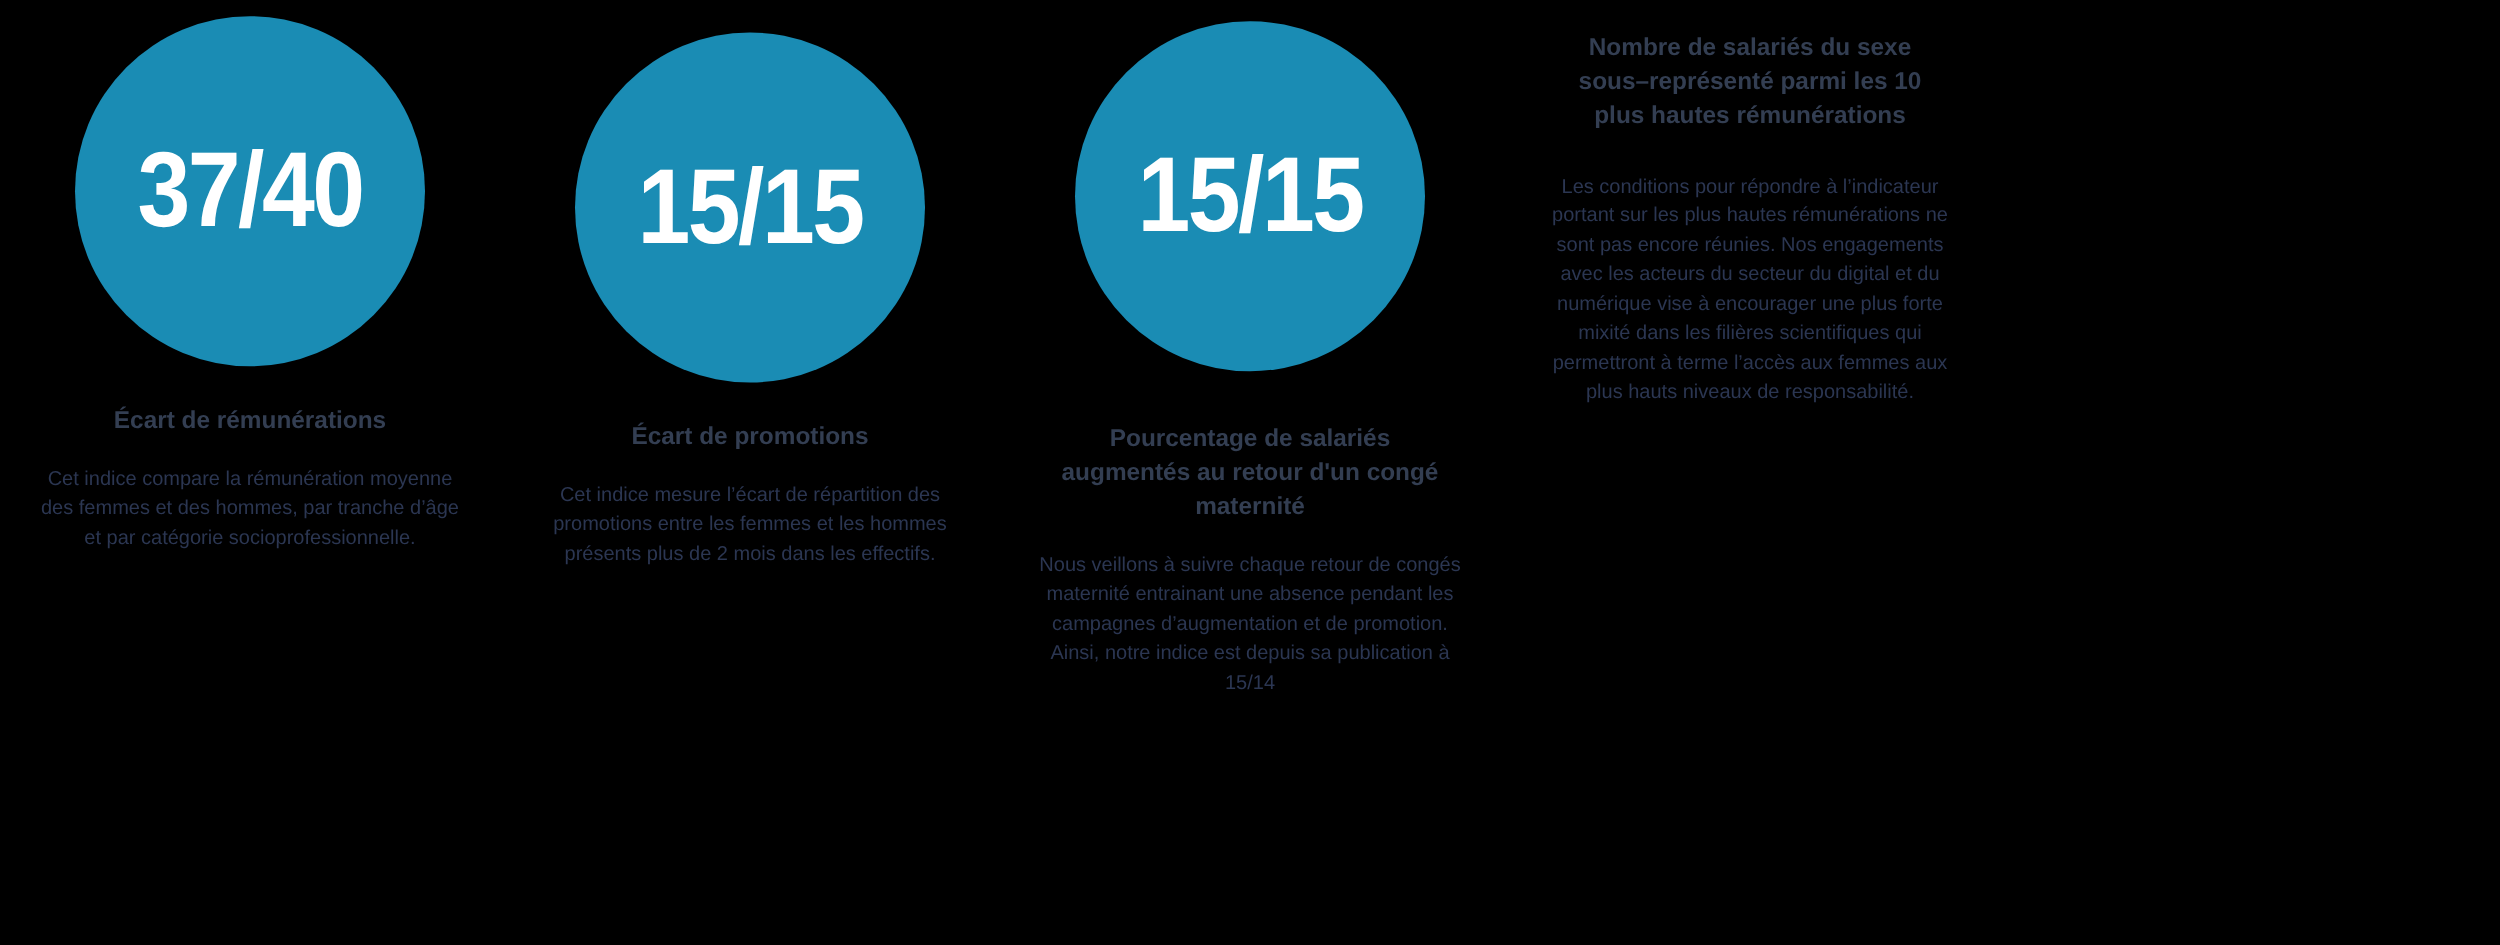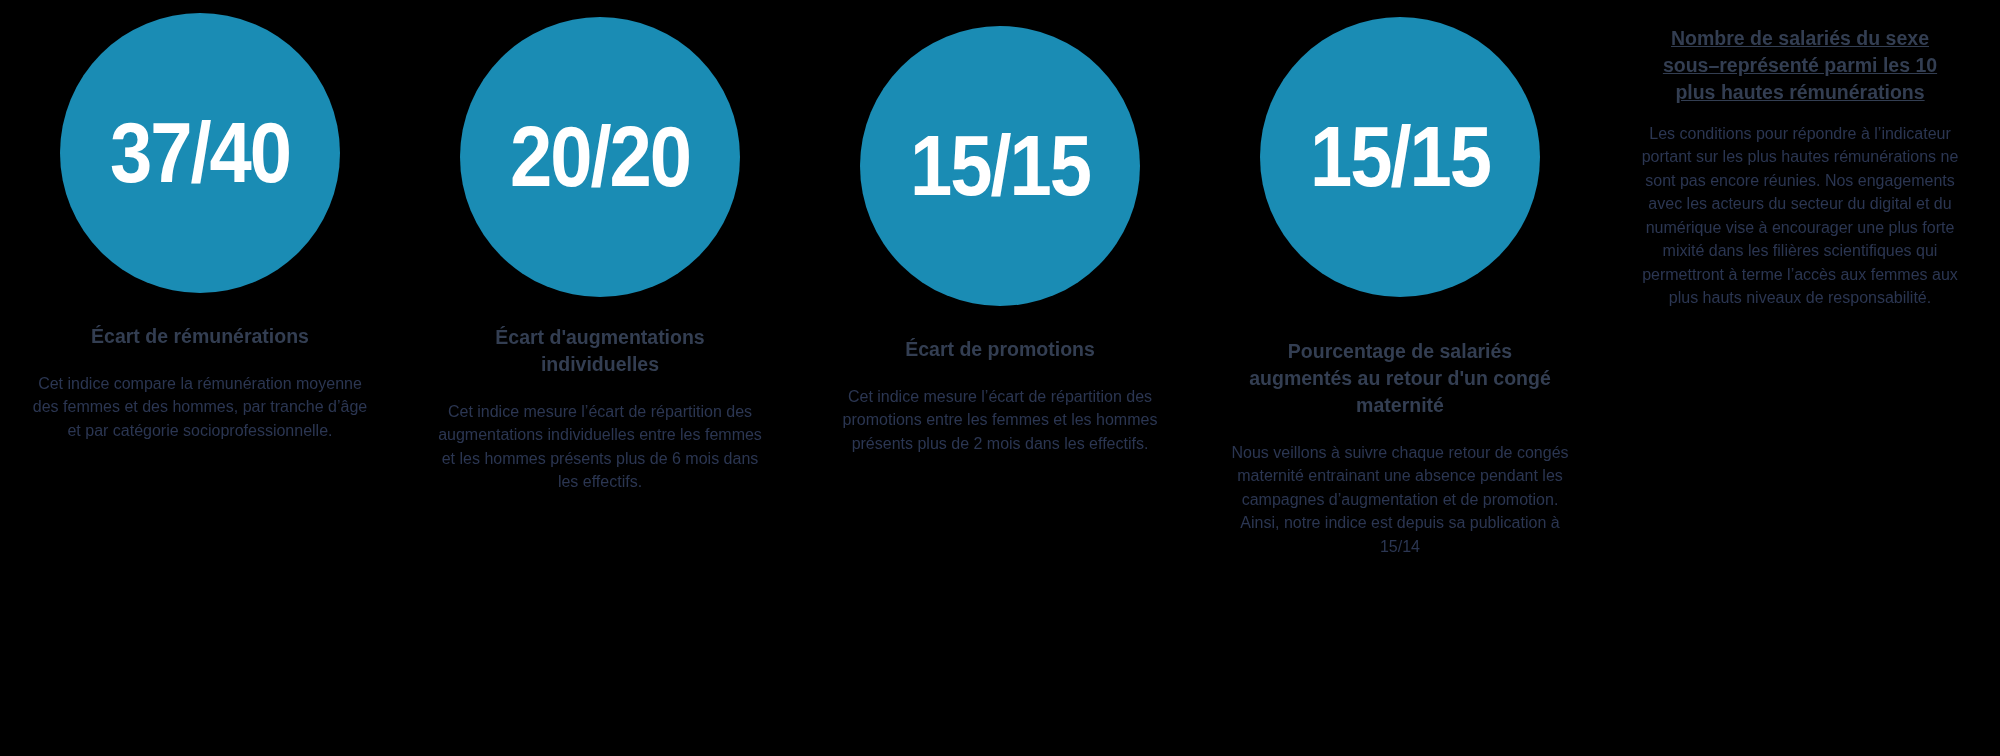--- a/index.html
+++ b/index.html
@@ -90,43 +90,36 @@
   
   .col-1 .indicator-title { margin-top: 30px; }
   .col-2 .score-badge { margin-top: 17px; }
   .col-2 .indicator-title { margin-top: 27px; }
   .col-3 .score-badge { margin-top: 26px; }
   .col-3 .indicator-title { margin-top: 30px; }
   .col-4 .score-badge { margin-top: 17px; }
   .col-4 .indicator-title { margin-top: 41px; }
   .col-4 .indicator-body { width: 350px; }
   .col-5 .score-badge { margin-top: 31px; }
-  .col-5 .indicator-title { margin-top: 25px; width: 300px; text-decoration: underline; }
-  .col-5 .indicator-body { width: 330px; margin-top: 16px; }
+  .col-5 .indicator-title { margin-top: 25px; width: 300px; }
+  .col-5 .indicator-body { width: 330px; margin-top: 32px; }
 </style>
 </head>
 <body>
 
 <div class="indicators-board">
 
   <div class="indicator-column col-1">
     <div class="score-badge">
       <span class="score-value">37/40</span>
     </div>
     <div class="indicator-title">Écart de rémunérations</div>
     <div class="indicator-body">Cet indice compare la rémunération moyenne des femmes et des hommes, par tranche d’âge et par catégorie socioprofessionnelle.</div>
   </div>
 
-  <div class="indicator-column col-2">
-    <div class="score-badge">
-      <span class="score-value">20/20</span>
-    </div>
-    <div class="indicator-title">Écart d'augmentations individuelles</div>
-    <div class="indicator-body">Cet indice mesure l’écart de répartition des augmentations individuelles entre les femmes et les hommes présents plus de 6 mois dans les effectifs.</div>
-  </div>
 
   <div class="indicator-column col-3">
     <div class="score-badge">
       <span class="score-value">15/15</span>
     </div>
     <div class="indicator-title">Écart de promotions</div>
     <div class="indicator-body">Cet indice mesure l’écart de répartition des promotions entre les femmes et les hommes présents plus de 2 mois dans les effectifs.</div>
   </div>
 
   <div class="indicator-column col-4">

